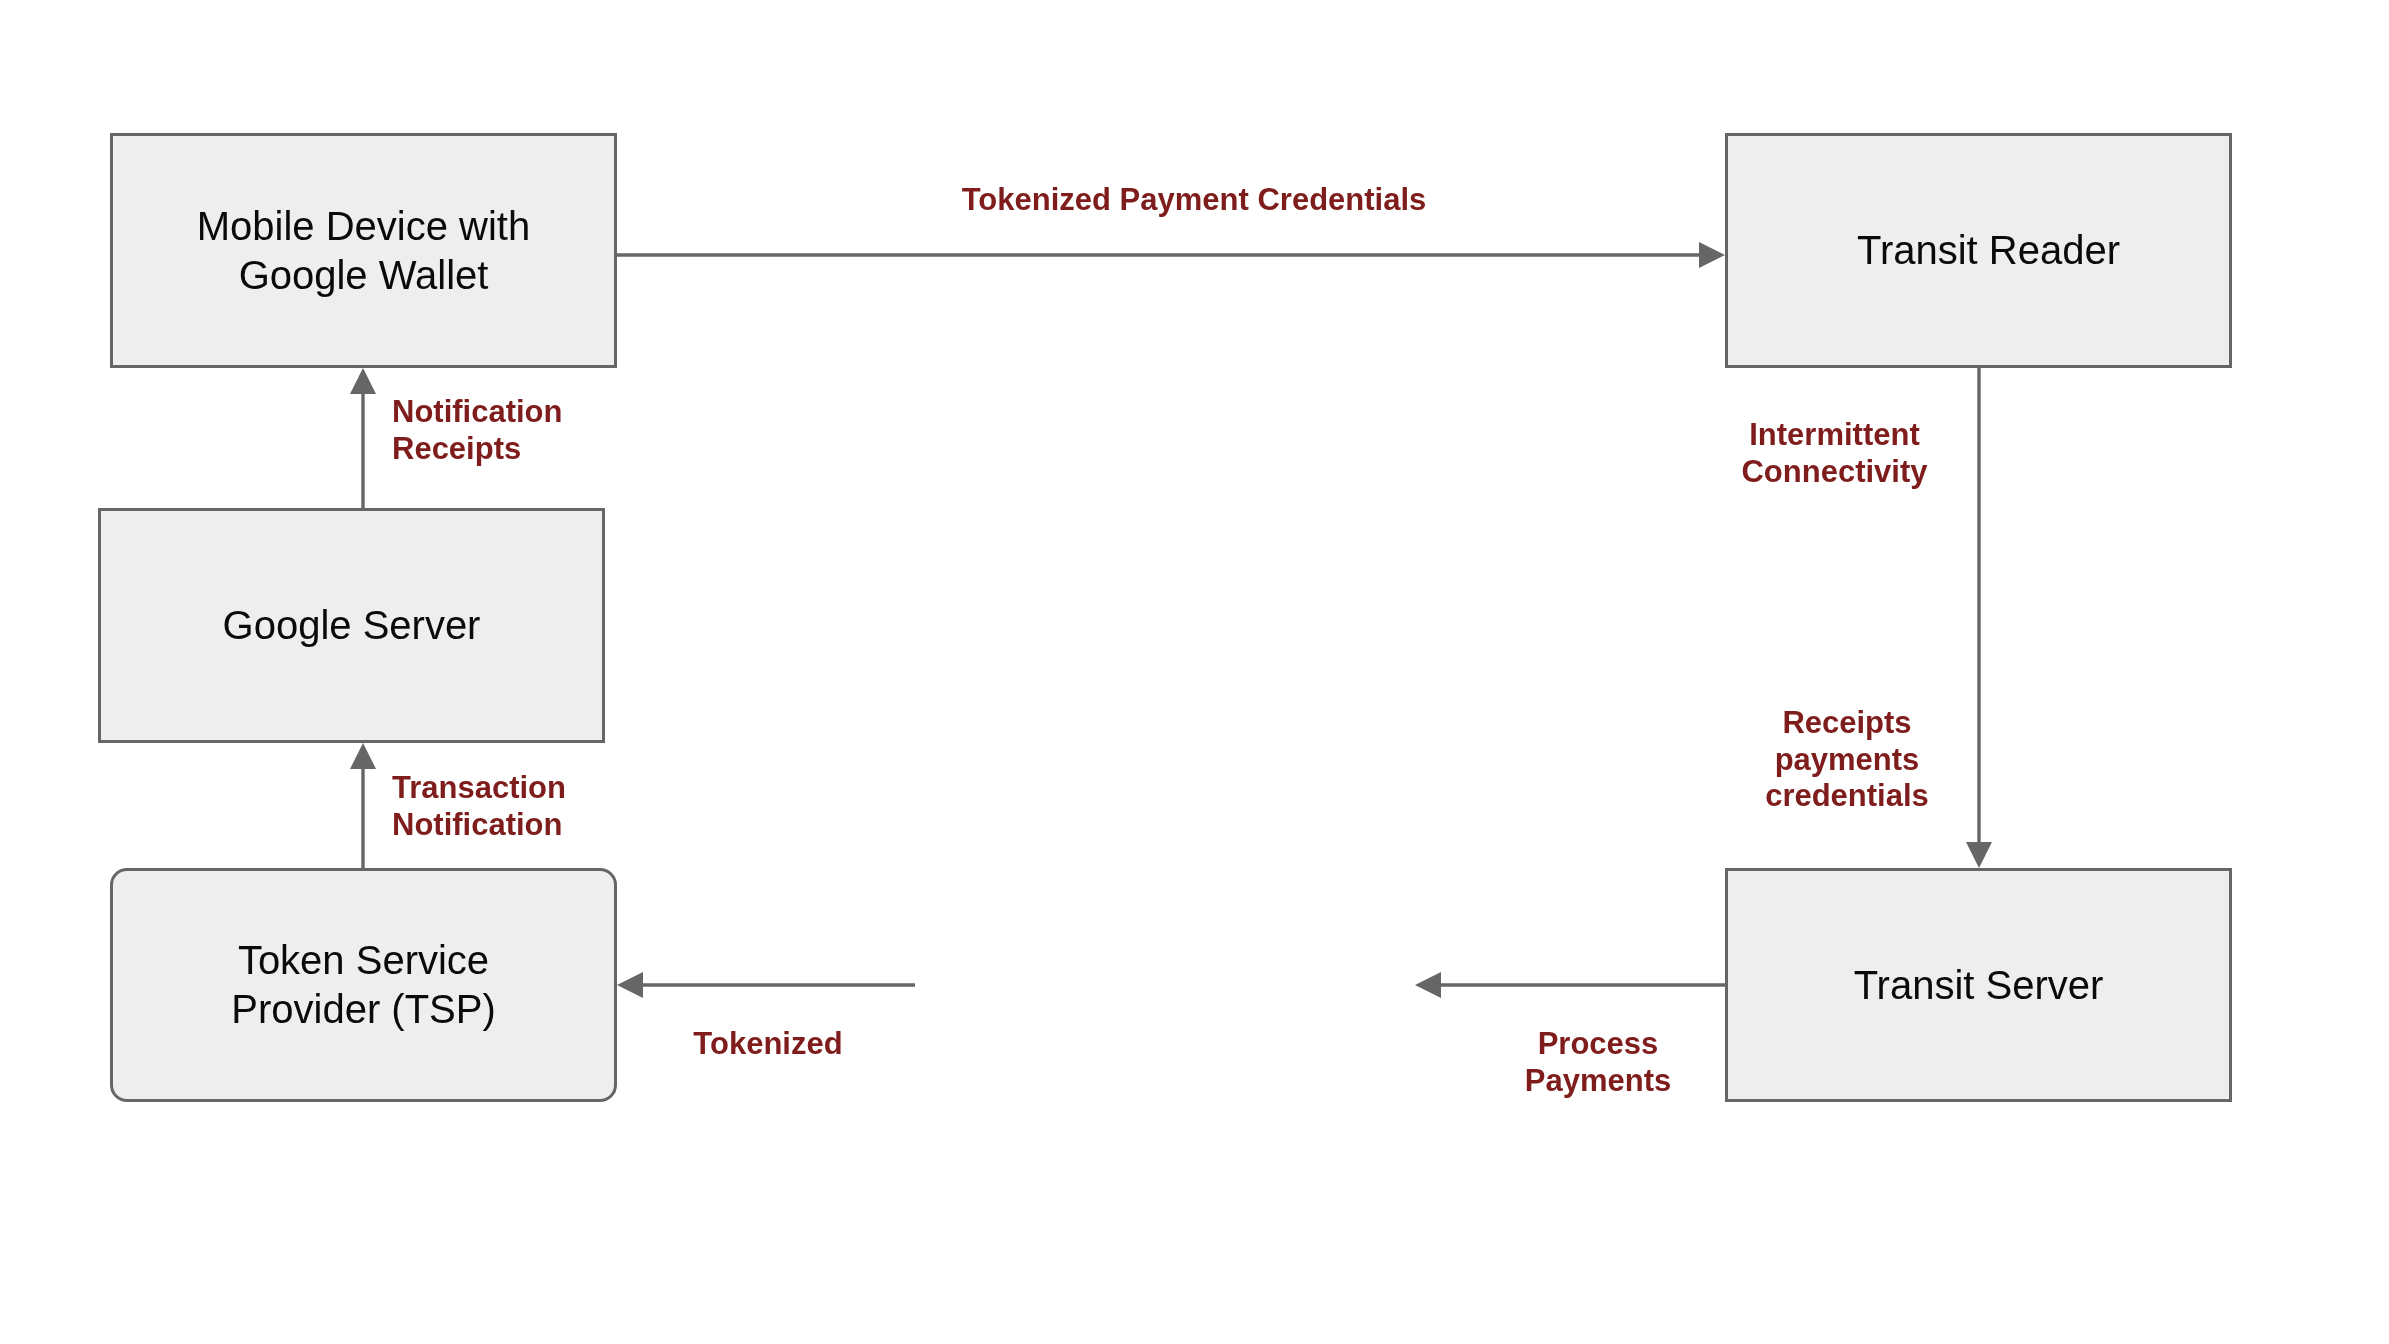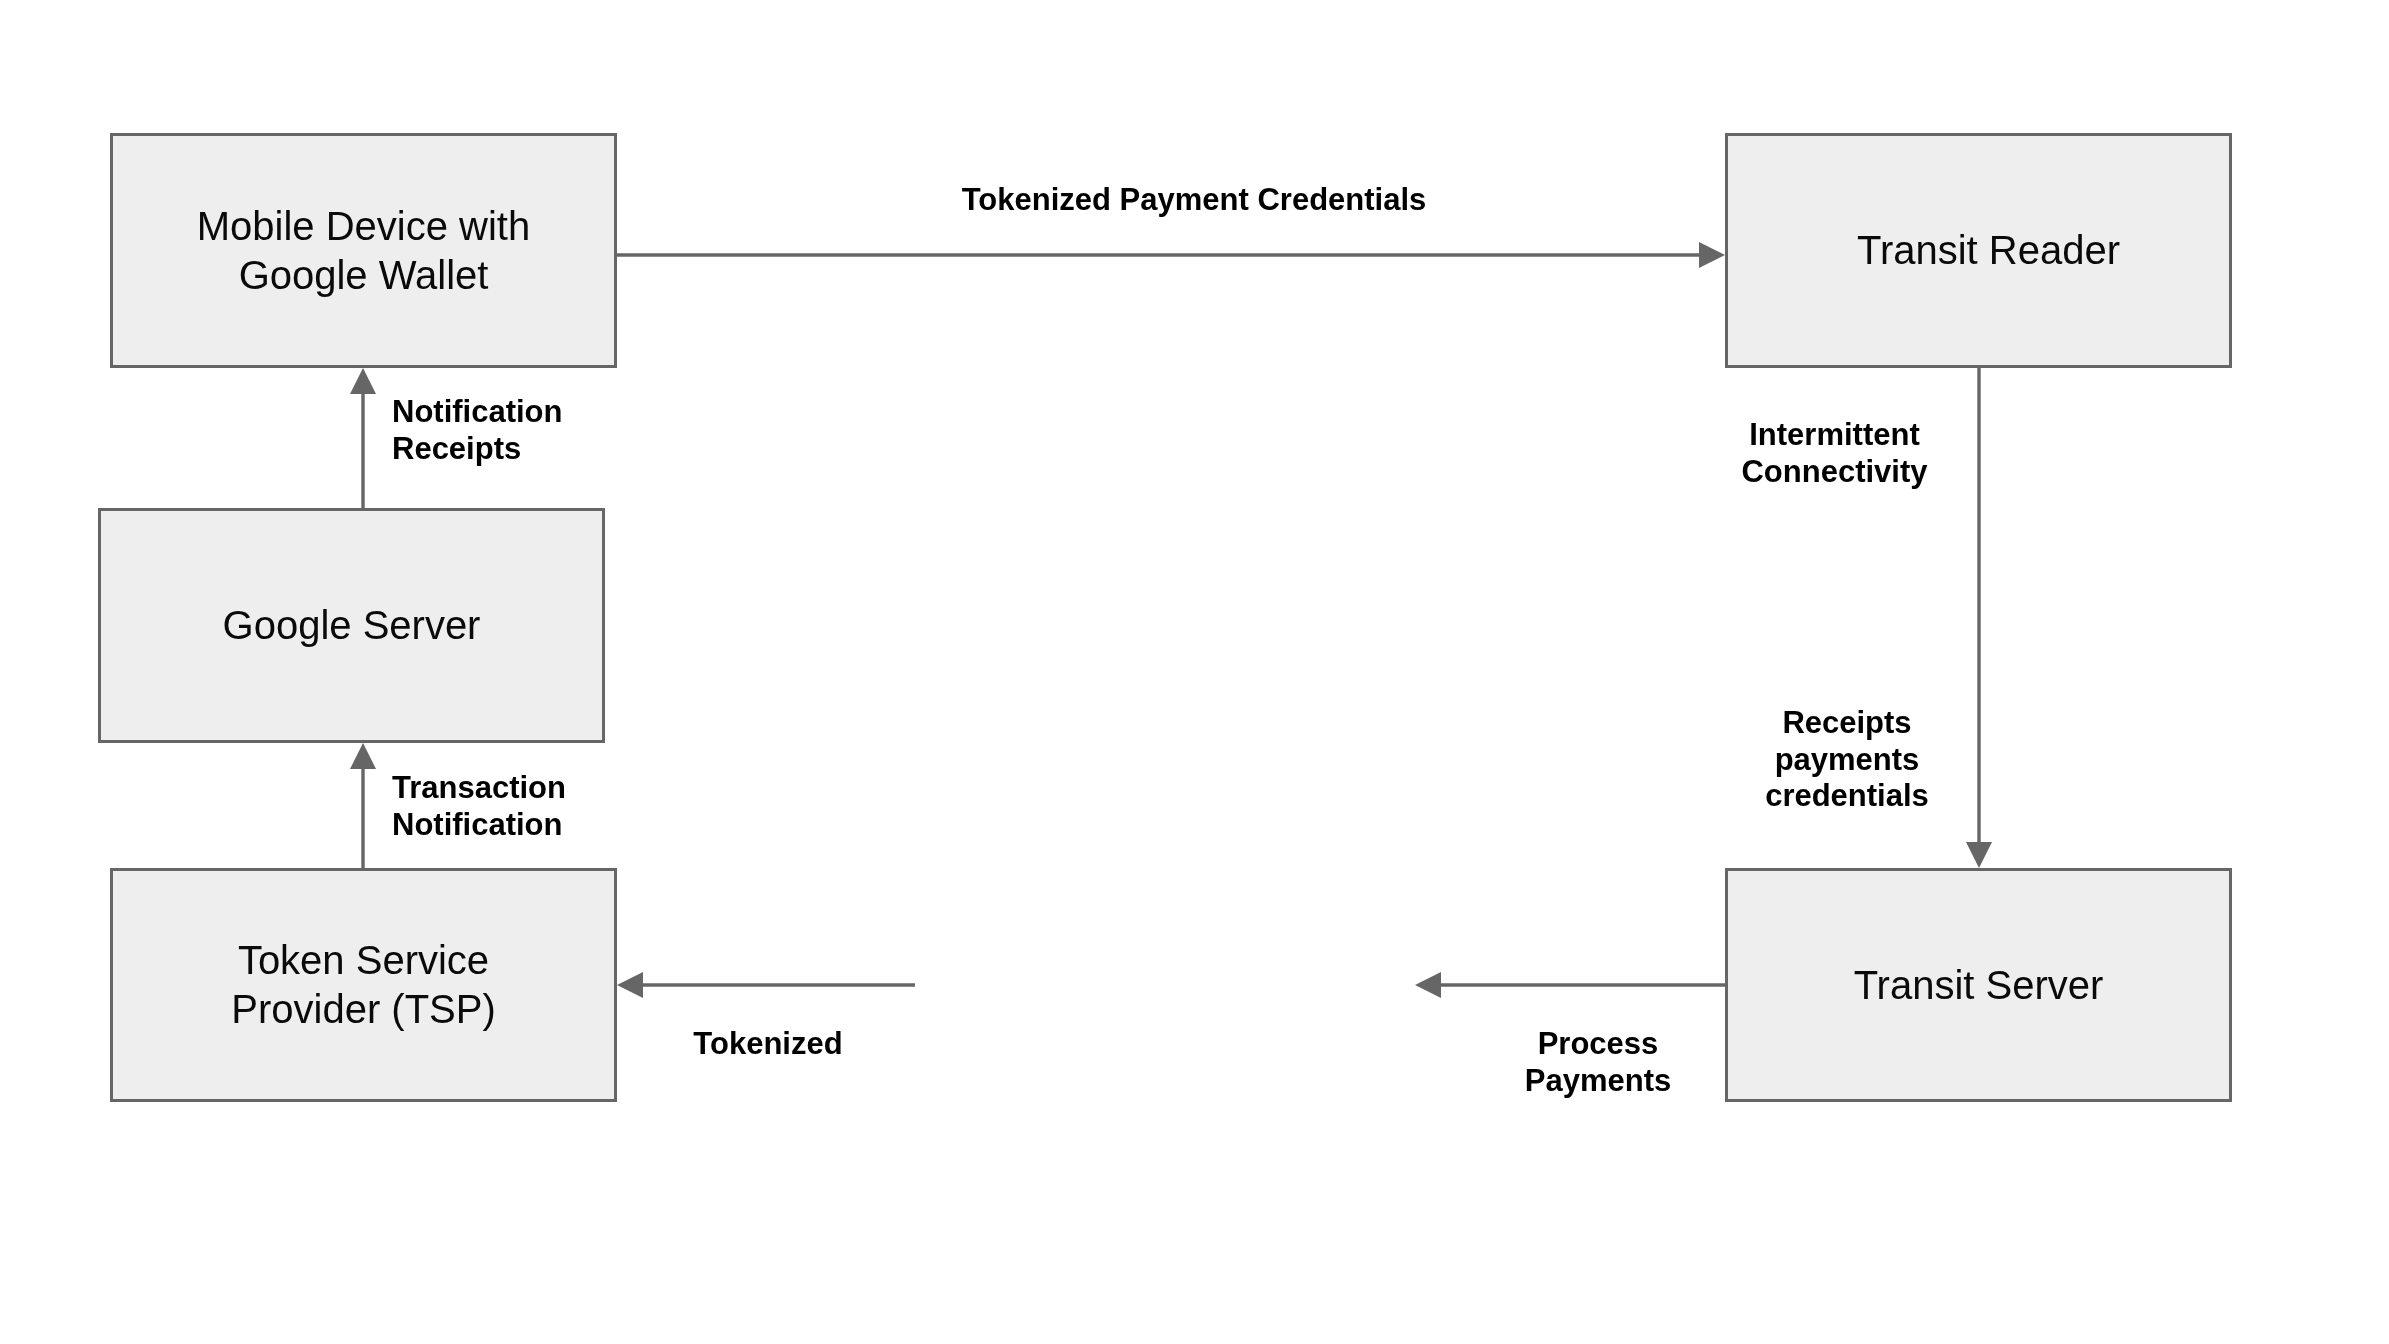--- a/index.html
+++ b/index.html
@@ -29,21 +29,21 @@
     text-align: center;
     color: #0a0a0a;
     font-family: "Liberation Sans", sans-serif;
     font-size: 40px;
     font-weight: 400;
     line-height: 1.22;
     white-space: pre-line;
   }
   .edge-label {
     position: absolute;
-    color: #000000;
+    color: #7f1d1d;
     font-family: "Liberation Sans", sans-serif;
     font-size: 31px;
     font-weight: bold;
     line-height: 1.18;
     white-space: pre-line;
     background: transparent;
   }
   .edge-label.center { text-align: center; }
   .edge-label.left   { text-align: left; }
 
@@ -102,21 +102,21 @@
       <line class="edge-line" x1="363" y1="508" x2="363" y2="386"></line>
       <polygon class="arrow-head" points="363,368 350,394 376,394"></polygon>
     </g>
   </svg>
 
   <div class="node" style="left:110px; top:133px; width:507px; height:235px;">Mobile Device with
 Google Wallet</div>
 
   <div class="node" style="left:98px; top:508px; width:507px; height:235px;">Google Server</div>
 
-  <div class="node" style="left:110px; top:868px; width:507px; height:234px;">Token Service
+  <div class="node" style="left:110px; top:868px; width:507px; height:234px;border-radius:17px;">Token Service
 Provider (TSP)</div>
 
 
   <div class="node" style="left:1725px; top:133px; width:507px; height:235px;padding-left:20px;">Transit Reader</div>
 
   <div class="node" style="left:1725px; top:868px; width:507px; height:234px;">Transit Server</div>
 
   <div class="edge-label center" style="left:844px; top:182px; width:700px;">Tokenized Payment Credentials</div>
 
   <div class="edge-label center" style="left:1712px; top:399px; width:245px;margin-top:18px;">Intermittent

